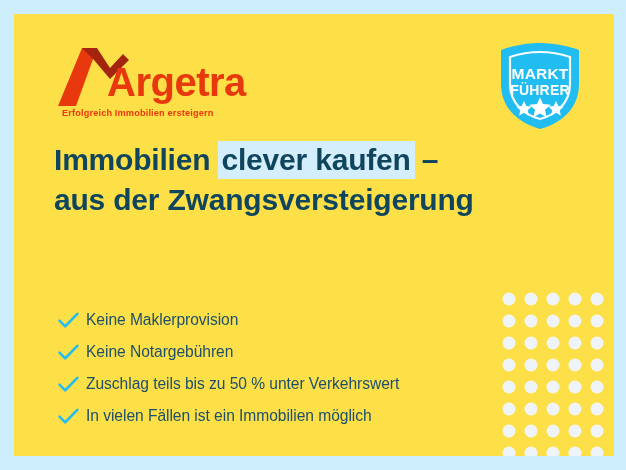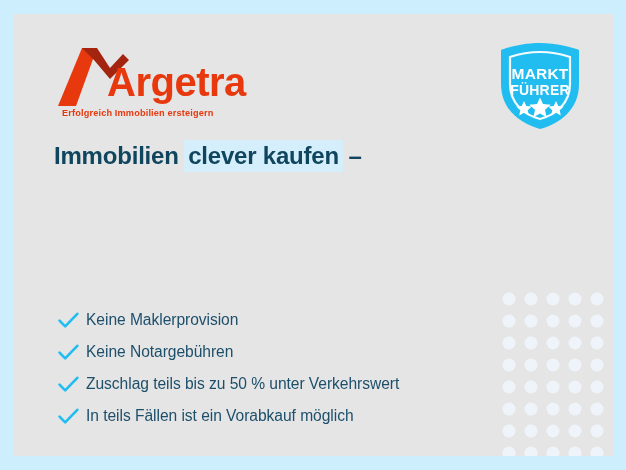--- a/index.html
+++ b/index.html
@@ -20,21 +20,21 @@
     width: 626px;
     height: 470px;
     background: #cdeffd;
     padding: 14px 12px 14px 14px;
   }
 
   #card {
     position: relative;
     width: 100%;
     height: 100%;
-    background: #e5e5e5;
+    background: #fde047;
     overflow: hidden;
   }
 
   
   #dot-pattern {
     position: absolute;
     right: -4px;
     top: 276px;
     width: 118px;
     height: 176px;
@@ -86,21 +86,21 @@
     height: 92px;
     text-decoration: underline;
   }
 
   
   #headline {
     position: absolute;
     left: 40px;
     top: 126px;
     width: 520px;
-    font-size: 24px;
+    font-size: 30px;
     font-weight: bold;
     color: #10455e;
     line-height: 1.33;
     letter-spacing: -0.2px;
   }
   .hl-mark {
     background: #d4eefb;
     padding: 2px 4px 3px 4px;
     margin: 0 -1px;
   }
@@ -219,20 +219,21 @@
           <polygon points="45,57.5 48,64 55.8,64.8 50,69.7 51.6,77.3 45,73.4 38.4,77.3 40,69.7 34.2,64.8 42,64"></polygon>
           <polygon points="61,61 63.3,66 68.7,66.6 64.7,70.2 65.8,75.5 61,72.8 56.2,75.5 57.3,70.2 53.3,66.6 58.7,66"></polygon>
         </g>
       </svg>
       
       
     </div>
 
     <h1 id="headline">
       <span><span>Immobilien </span><span class="hl-mark">clever kaufen</span><span> –</span></span><br>
+      <span>aus der Zwangsversteigerung</span>
     </h1>
 
 
     <ul id="checklist" style="list-style:none;">
       <li class="check-row">
         <span class="check-icon">
           <svg width="21" height="17" viewBox="0 0 21 17" xmlns="http://www.w3.org/2000/svg" aria-hidden="true">
             <path d="M1.5 8.6 L7.2 14.3 L19.3 1.8" fill="none" stroke="#22bdf0" stroke-width="2.6" stroke-linecap="round" stroke-linejoin="round"></path>
           </svg>
         </span>
@@ -253,18 +254,18 @@
           </svg>
         </span>
         <span class="check-label">Zuschlag teils bis zu 50 % unter Verkehrswert</span>
       </li>
       <li class="check-row">
         <span class="check-icon">
           <svg width="21" height="17" viewBox="0 0 21 17" xmlns="http://www.w3.org/2000/svg" aria-hidden="true">
             <path d="M1.5 8.6 L7.2 14.3 L19.3 1.8" fill="none" stroke="#22bdf0" stroke-width="2.6" stroke-linecap="round" stroke-linejoin="round"></path>
           </svg>
         </span>
-        <span class="check-label">In teils Fällen ist ein Vorabkauf möglich</span>
+        <span class="check-label">In vielen Fällen ist ein Immobilien möglich</span>
       </li>
     </ul>
 
   </div>
 </div>
 
 </body></html>

